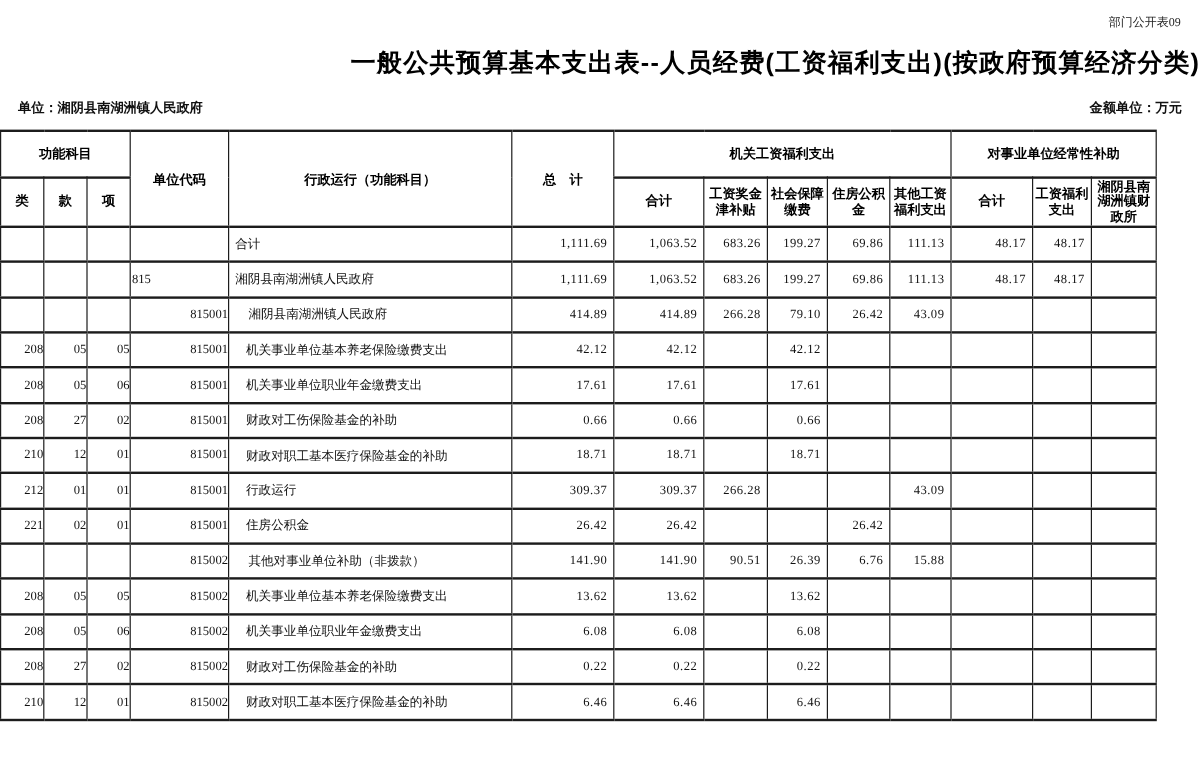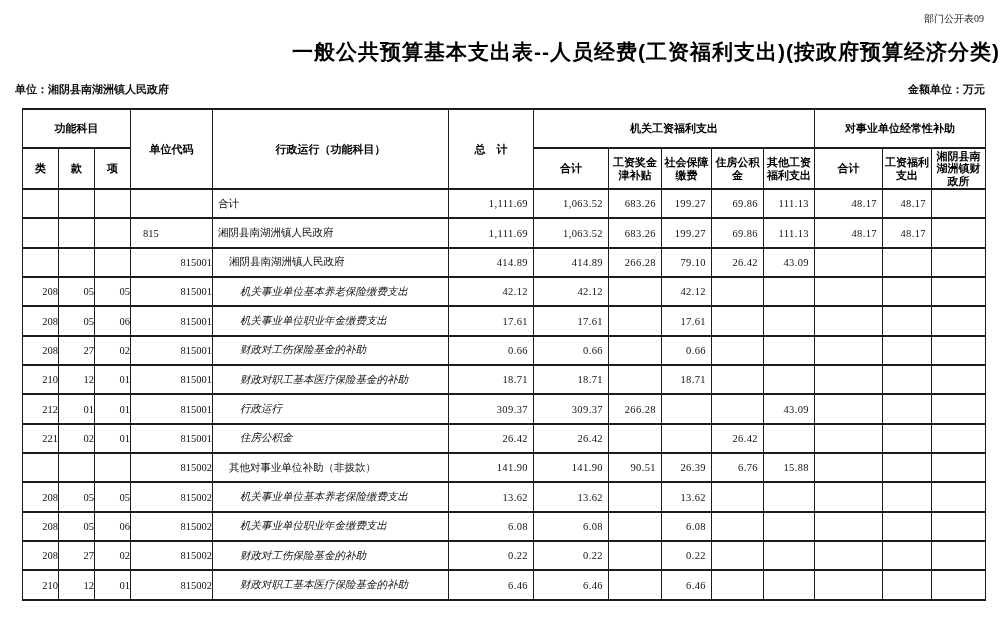--- a/index.html
+++ b/index.html
@@ -10,38 +10,38 @@
             font-family:"Liberation Serif",serif; }
   .title  { position:absolute; top:38px; left:0; width:1000px; text-align:right;
             font-size:21px; font-weight:bold; letter-spacing:1px; color:#000;
             font-family:"Liberation Sans","DejaVu Sans",sans-serif; }
   .meta   { position:absolute; top:82px; left:15px; width:970px; display:flex;
             justify-content:space-between; align-items:flex-start; }
   .meta-left  { font-size:11px; font-weight:bold;
                 font-family:"Liberation Sans",sans-serif; }
   .meta-right { font-size:11px; font-weight:bold;margin-left:16px; }
 
-  table { position:absolute; top:108px; left:22px; width:963px;
+  table { position:absolute; top:108px; left:0; width:963px;
           border-collapse:collapse; table-layout:fixed; }
   th, td { border-left:1px solid #1c1c1c; border-right:1px solid #1c1c1c;
            border-top:2px solid #1c1c1c; border-bottom:2px solid #1c1c1c;
            overflow:hidden; white-space:nowrap; }
   thead th { font-size:11px; font-weight:bold; text-align:center; vertical-align:middle;
              font-family:"Liberation Sans","DejaVu Sans",sans-serif; color:#000; }
   thead tr.h1 { height:39px; }
   thead tr.h2 { height:41px; }
   thead tr.h2 th { white-space:normal; line-height:1.15; padding:0 2px; }
   tbody tr { height:29.35px; }
   tbody td { font-size:10.5px; vertical-align:middle; color:#111; }
   td.c-code { text-align:right; }
-  td.c-code.left { text-align:left; padding-left:12px; }
+  td.c-code.left { text-align:left; padding-left:1px; }
   td.c-name { text-align:left; }
   td.c-name.ind0 { padding-left:5px; }
   td.c-name.ind1 { padding-left:16px; }
-  td.c-name.ind2 { padding-left:27px;font-style:italic; }
+  td.c-name.ind2 { padding-left:14px; }
   td.c-num  { text-align:right; padding-right:5px; letter-spacing:0.4px; }
 </style>
 </head>
 <body>
 
 <div class="corner">部门公开表09</div>
 
 <div class="title">一般公共预算基本支出表--人员经费(工资福利支出)(按政府预算经济分类)</div>
 
 <div class="meta">

